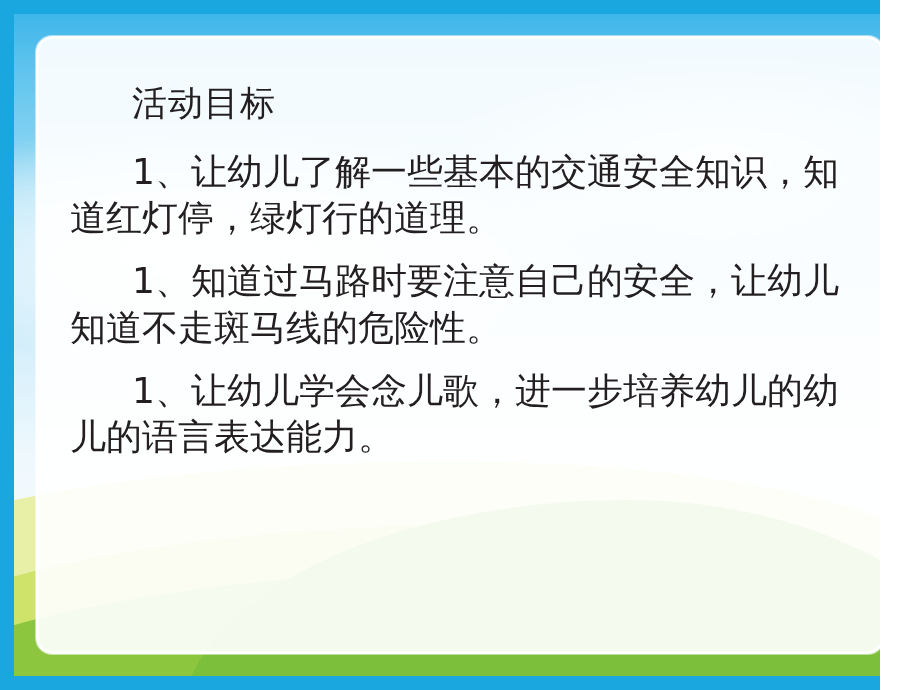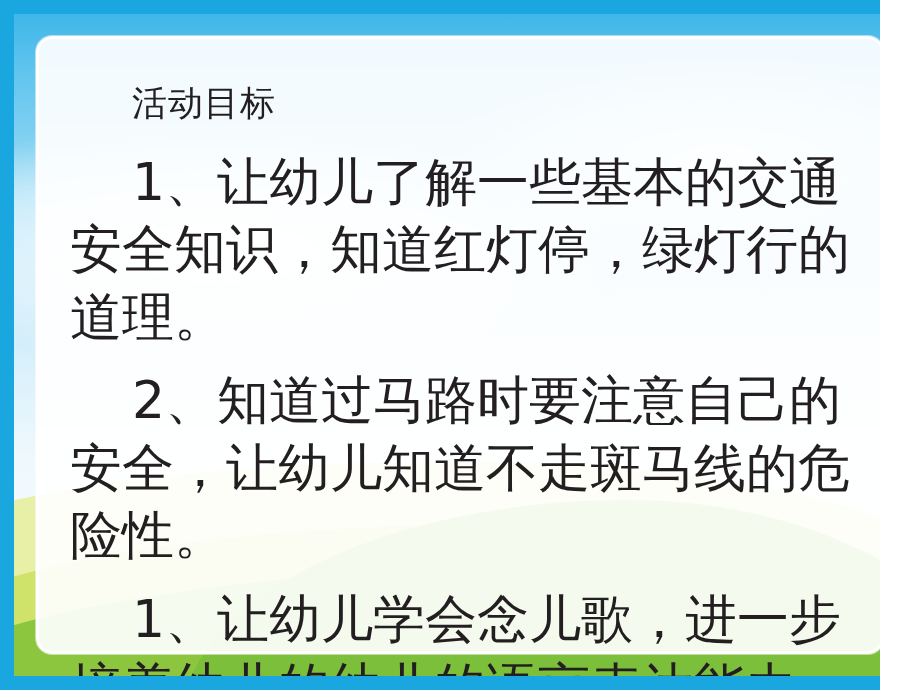--- a/index.html
+++ b/index.html
@@ -130,21 +130,21 @@
   }
   .heading {
     font-size: 35px;
     line-height: 1.1;
     margin: 0 0 26px 0;
     padding-left: 62px;
     letter-spacing: 1px;
     white-space: nowrap;
   }
   .para {
-    font-size: 52px;
+    font-size: 36px;
     line-height: 1.30;
     margin: 0 0 16px 0;
     text-indent: 62px;
     letter-spacing: 0px;
   }
 </style>
 </head>
 <body>
 
 <div class="slide">
@@ -156,18 +156,18 @@
   <div class="hill-light"></div>
   <div class="hill-mid"></div>
   <div class="hill-dark"></div>
   <div class="hill-dark2"></div>
 
   <div class="content-card"></div>
 
   <div class="text-body">
     <div class="heading">活动目标</div>
     <p class="para">1、让幼儿了解一些基本的交通安全知识，知道红灯停，绿灯行的道理。</p>
-    <p class="para">2、知道过马路时要注意自己的安全，让幼儿知道不走斑马线的危险性。</p>
+    <p class="para">1、知道过马路时要注意自己的安全，让幼儿知道不走斑马线的危险性。</p>
     <p class="para">1、让幼儿学会念儿歌，进一步培养幼儿的幼儿的语言表达能力。</p>
   </div>
 
   <div class="frame"></div>
 </div>
 
 </body></html>

